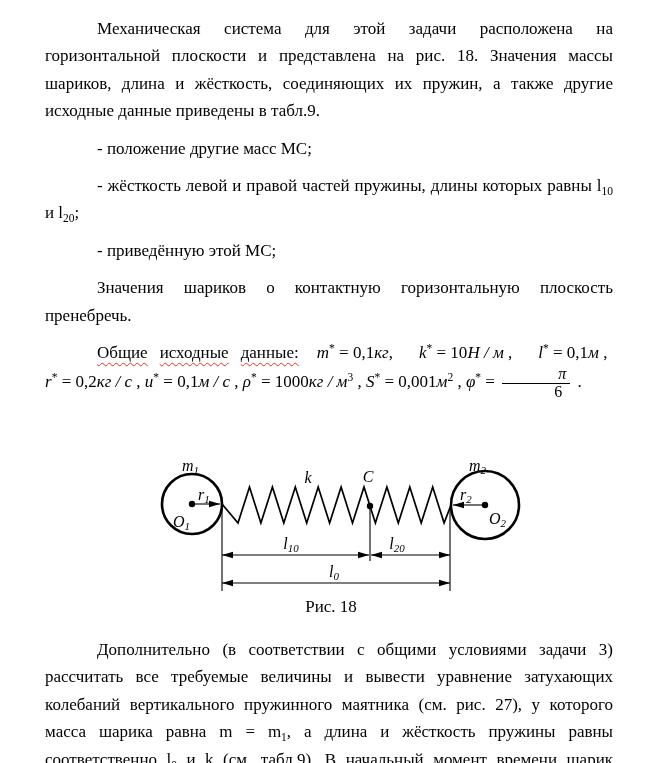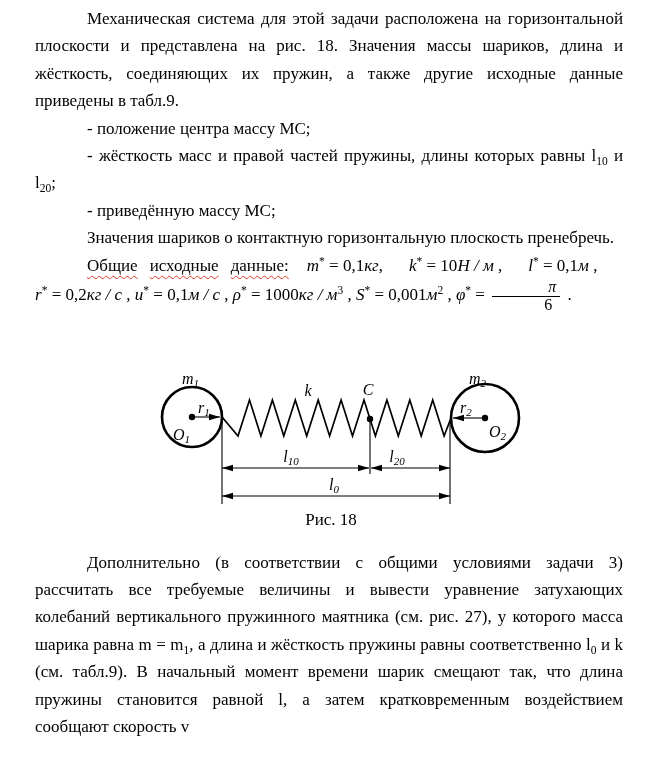--- a/index.html
+++ b/index.html
@@ -3,21 +3,21 @@
 <meta charset="utf-8">
 <style>
   html,body{margin:0;padding:0;}
   body{
     width:657px;height:763px;overflow:hidden;
     background:#ffffff;color:#000;
     font-family:"Liberation Serif","DejaVu Serif",serif;
   }
   .doc{padding:5px 34px 0 35px;}
   .para{
-    margin:0;font-size:17px;line-height:27.4px;
+    margin:10px;font-size:17px;line-height:27.4px;
     text-align:justify;text-align-last:left;text-indent:52px;
   }
   .para.noj{text-align:left;}
   .para.last{margin-top:12px;}
   .s-i{font-style:italic;}
   .s-sup{font-size:11.5px;vertical-align:6px;line-height:0;}
   .s-sub{font-size:11.5px;vertical-align:-4px;line-height:0;}
   .s-red{
     text-decoration-line:underline;text-decoration-style:wavy;
     text-decoration-color:#dd3526;text-decoration-thickness:1px;
@@ -39,23 +39,23 @@
   .flabel{font-family:"Liberation Serif","DejaVu Serif",serif;font-style:italic;font-size:16px;fill:#000;}
   .fsub{font-size:11px;font-style:italic;}
   .fcaption{font-family:"Liberation Serif","DejaVu Serif",serif;font-size:17px;fill:#000;}
 </style>
 </head>
 <body>
 
 <div class="doc">
 
   <p class="para"><span>Механическая система для этой задачи расположена на горизонтальной плоскости и представлена на рис. 18. Значения массы шариков, длина и жёсткость, соединяющих их пружин, а также другие исходные данные приведены в табл.9.</span></p>
-  <p class="para"><span>- положение центра массу МС;</span></p>
-  <p class="para"><span>- жёсткость масс и правой частей пружины, длины которых равны l</span><span class="s-sub">10</span><span> и l</span><span class="s-sub">20</span><span>;</span></p>
-  <p class="para"><span>- приведённую массу МС;</span></p>
+  <p class="para"><span>- положение другие масс МС;</span></p>
+  <p class="para"><span>- жёсткость левой и правой частей пружины, длины которых равны l</span><span class="s-sub">10</span><span> и l</span><span class="s-sub">20</span><span>;</span></p>
+  <p class="para"><span>- приведённую этой МС;</span></p>
   <p class="para"><span>Значения шариков о контактную горизонтальную плоскость пренебречь.</span></p>
   <p class="para noj"><span class="s-red">Общие</span><span class="gap" style="width: 12px;"></span><span class="s-red">исходные</span><span class="gap" style="width: 12px;"></span><span class="s-red">данные:</span><span class="gap" style="width: 18px;"></span><span class="s-i">m</span><span class="s-sup">*</span><span> = 0,1</span><span class="s-i">кг</span><span>,</span><span class="gap" style="width: 26px;"></span><span class="s-i">k</span><span class="s-sup">*</span><span> = 10</span><span class="s-i">Н / м</span><span> ,</span><span class="gap" style="width: 26px;"></span><span class="s-i">l</span><span class="s-sup">*</span><span> = 0,1</span><span class="s-i">м</span><span> ,</span><br><span class="s-i">r</span><span class="s-sup">*</span><span> = 0,2</span><span class="s-i">кг / с</span><span> , </span><span class="s-i">u</span><span class="s-sup">*</span><span> = 0,1</span><span class="s-i">м / с</span><span> , </span><span class="s-i">ρ</span><span class="s-sup">*</span><span> = 1000</span><span class="s-i">кг / м</span><span class="s-sup">3</span><span> , </span><span class="s-i">S</span><span class="s-sup">*</span><span> = 0,001</span><span class="s-i">м</span><span class="s-sup">2</span><span> , </span><span class="s-i">φ</span><span class="s-sup">*</span><span> = </span><span class="frac"><span class="num">π</span><span class="den">6</span></span><span> .</span></p>
 
   <div class="figure">
     <svg width="420" height="182" viewBox="0 0 420 182">
       <defs>
         <marker id="arr" viewBox="0 0 12 8" refX="11" refY="4" markerWidth="12" markerHeight="8" markerUnits="userSpaceOnUse" orient="auto-start-reverse">
           <path d="M0,0.7 L11,4 L0,7.3 Z" fill="#000"></path>
         </marker>
       </defs>

